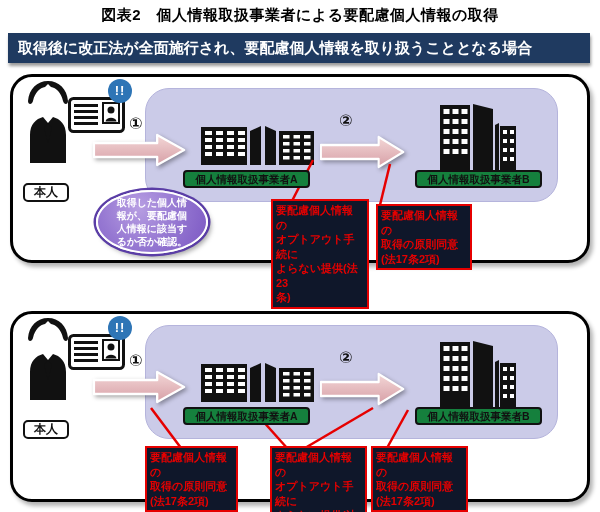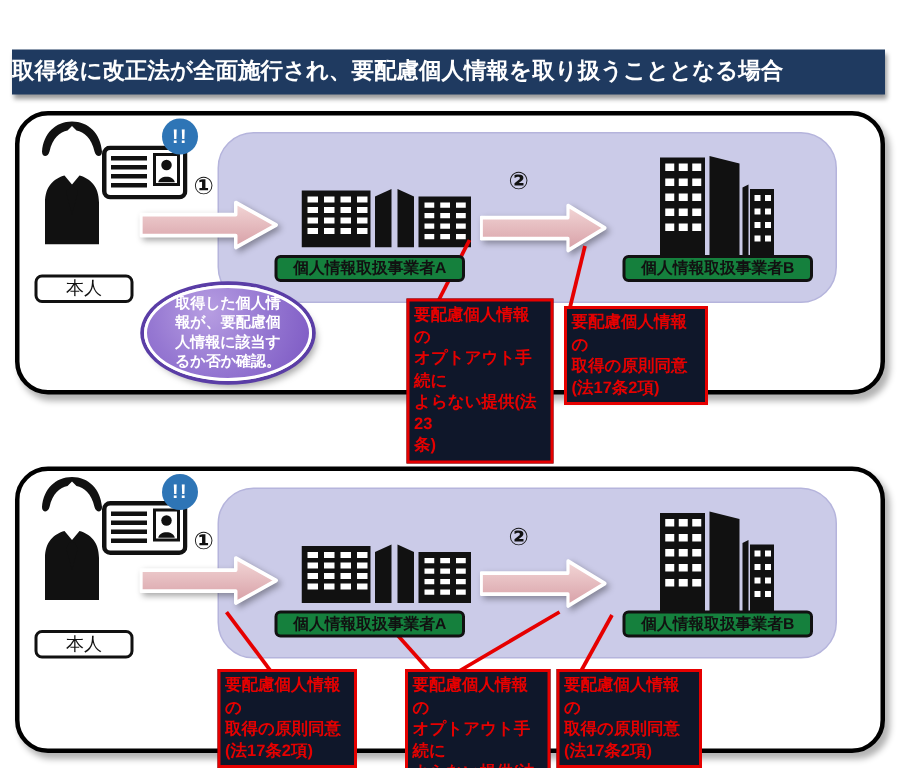--- a/index.html
+++ b/index.html
@@ -7,21 +7,21 @@
     position:relative;width:600px;height:512px;background:#fff;overflow:hidden;
     font-family:"Liberation Sans","DejaVu Sans",sans-serif;color:#111;
   }
   .title{
     position:absolute;top:6px;left:0;width:600px;text-align:center;
     font-size:15px;font-weight:bold;color:#000;letter-spacing:.5px;
   }
   .hbar{
     position:absolute;left:8px;width:582px;height:30px;box-sizing:border-box;
     background:#1f3a60;color:#fff;font-size:15px;font-weight:bold;
-    line-height:30px;box-shadow:1px 3px 3px rgba(0,0,0,.4);
+    line-height:30px;padding-left:10px;box-shadow:1px 3px 3px rgba(0,0,0,.4);
     white-space:nowrap;overflow:hidden;
   }
   #hbar1{top:33px}
   #hbar2{top:271px}
   .panel{
     position:absolute;left:10px;width:580px;box-sizing:border-box;background:#fff;
     border:3.5px solid #000;border-radius:22px;box-shadow:3px 4px 4px rgba(0,0,0,.3);
   }
   #panel1{top:74px;height:189px}
   #panel2{top:311px;height:191px}
@@ -42,30 +42,30 @@
   .step2{left:326px;top:34px}
   .oplabel{
     position:absolute;top:93px;width:127px;height:18px;box-sizing:border-box;
     background:#15803d;border:2px solid #111;border-radius:4px;
     font-size:10.5px;font-weight:600;text-align:center;line-height:14px;
     z-index:4;white-space:nowrap;overflow:hidden;
   }
   .oplabel.a{left:170px}
   .oplabel.b{left:402px}
   .selflabel{
-    position:absolute;left:10px;top:106px;width:66px;height:19px;box-sizing:border-box;
+    position:absolute;left:10px;top:106px;width:46px;height:19px;box-sizing:border-box;
     background:#fff;border:2px solid #111;border-radius:5px;
-    font-size:12px;font-weight:normal;text-align:center;line-height:15px;z-index:4;
+    font-size:12px;font-weight:bold;text-align:center;line-height:15px;z-index:4;
   }
   .bubble{
     position:absolute;left:83px;top:113px;width:112px;height:64px;box-sizing:border-box;
     border-radius:50%;border:2.5px solid #fff;
     background:radial-gradient(circle at 38% 26%,#b79ee2 0%,#9678d2 48%,#7a56c2 100%);
     box-shadow:0 0 0 2.5px #5a3da6,3px 4px 5px rgba(0,0,0,.35);
-    color:#fff;font-size:10px;font-weight:bold;line-height:1.3;text-align:center;
+    color:#fff;font-size:10px;font-weight:bold;line-height:1.3;text-align:left;
     display:flex;align-items:center;justify-content:center;
     white-space:pre-line;z-index:5;
   }
   .note{
     position:absolute;box-sizing:border-box;background:#0f172a;border:2.5px solid #e60000;
     color:#e60000;font-size:11px;font-weight:bold;line-height:1.32;
     padding:2px 3px;white-space:pre-line;z-index:5;
   }
   #p1n1{left:258px;top:122px;width:98px}
   #p1n2{left:363px;top:127px;width:96px}
@@ -171,20 +171,21 @@
           <rect x="70" y="45" width="4" height="4"></rect>
         <rect x="63" y="54" width="4" height="4"></rect>
           <rect x="70" y="54" width="4" height="4"></rect>
       </g>
     </symbol>
   </defs>
 </svg>
 
 <div class="stage">
 
+  <div class="title">図表2　個人情報取扱事業者による要配慮個人情報の取得</div>
 
   <div class="hbar" id="hbar1">取得後に改正法が全面施行され、要配慮個人情報を取り扱うこととなる場合</div>
 
   <div class="panel" id="panel1">
     <div class="lav"></div>
     <svg class="art" width="573" height="182" viewBox="0 0 573 182">
       <use href="#sym-person" x="11" y="2" width="48" height="84"></use>
       <use href="#sym-doc" x="55" y="20" width="57" height="36"></use>
       <use class="arrow-use" href="#sym-arrow" x="80" y="56" width="93" height="34"></use>
       <use class="arrow-use" href="#sym-arrow" x="307" y="58" width="85" height="34"></use>

